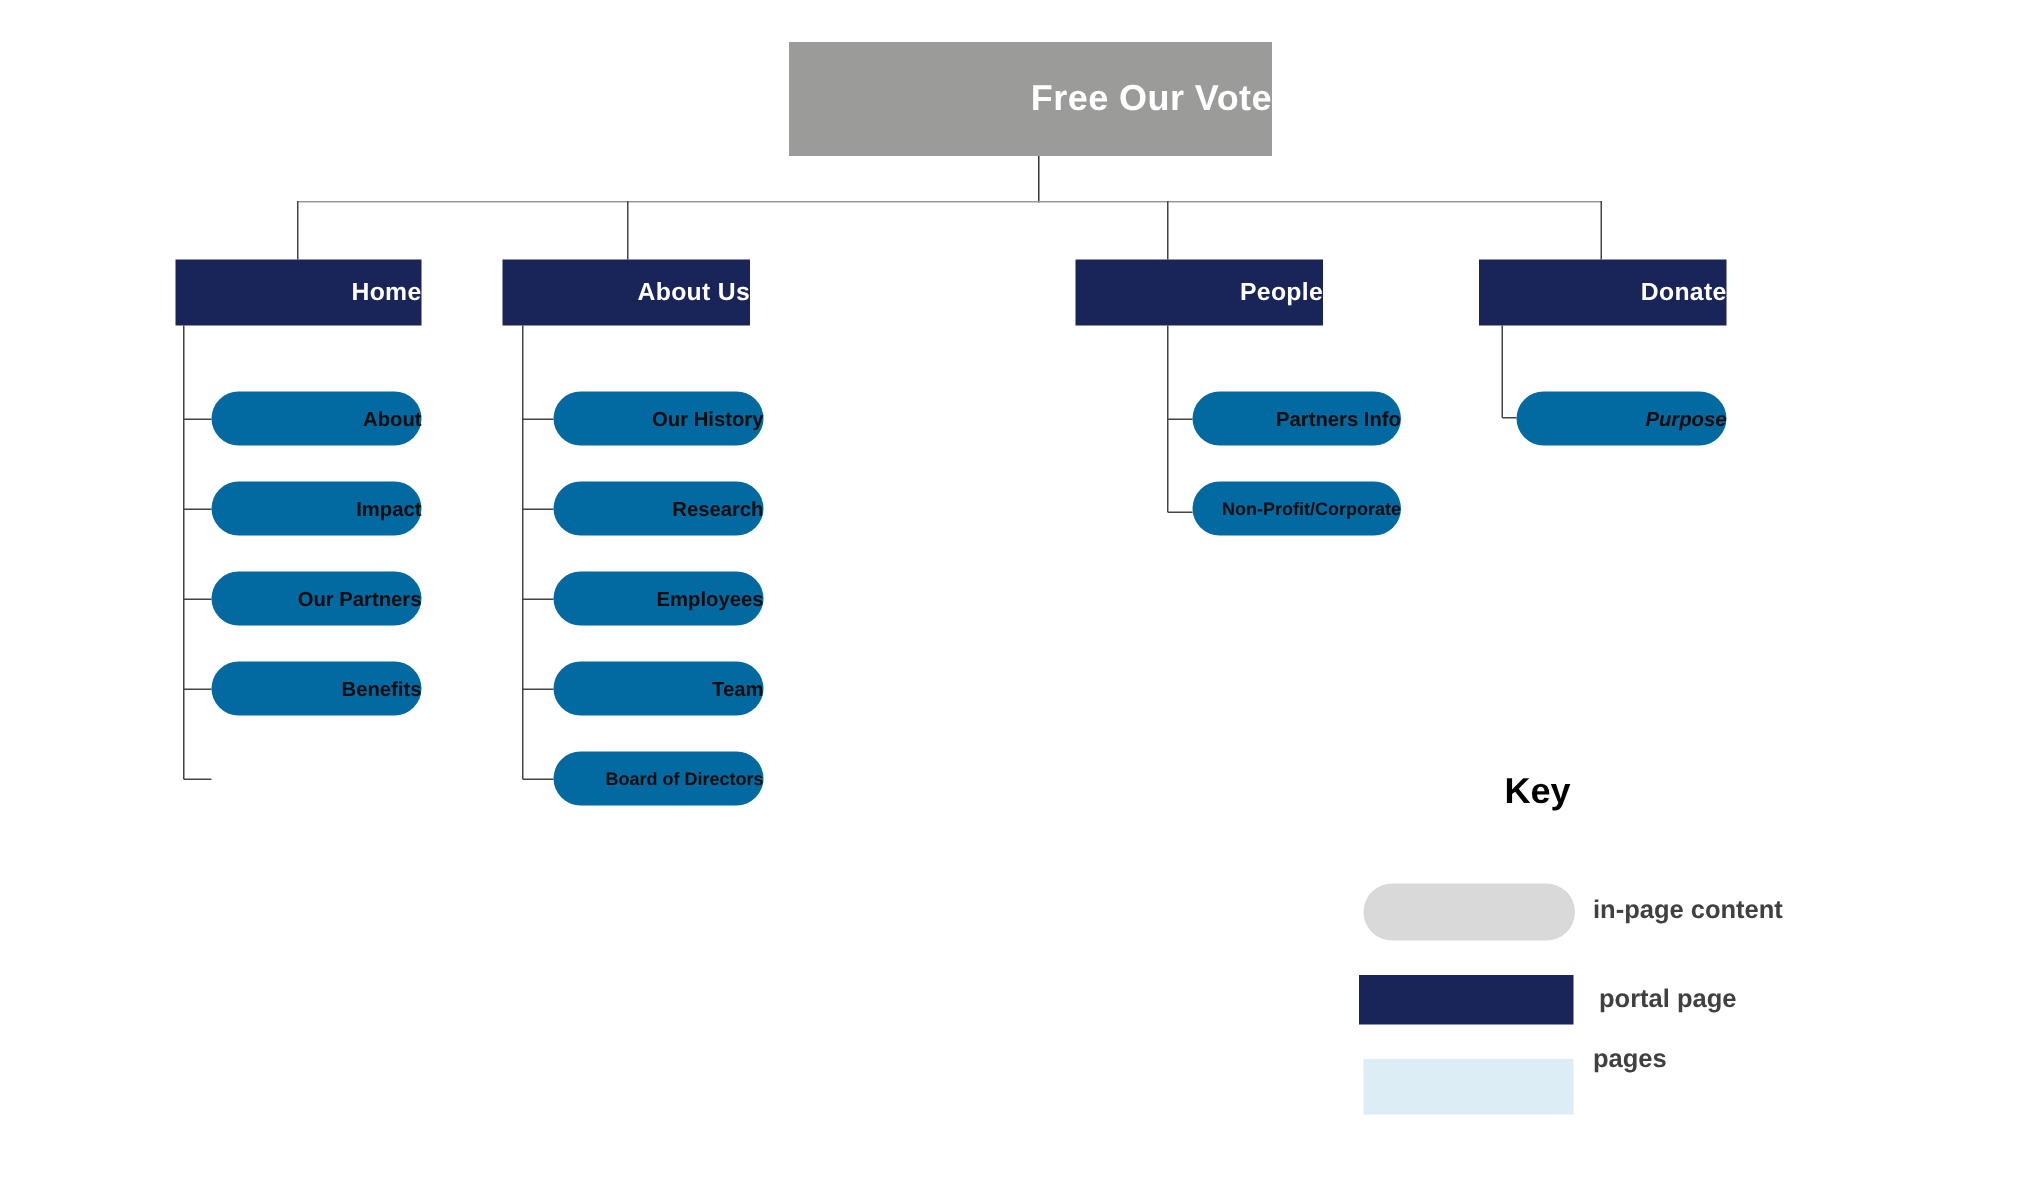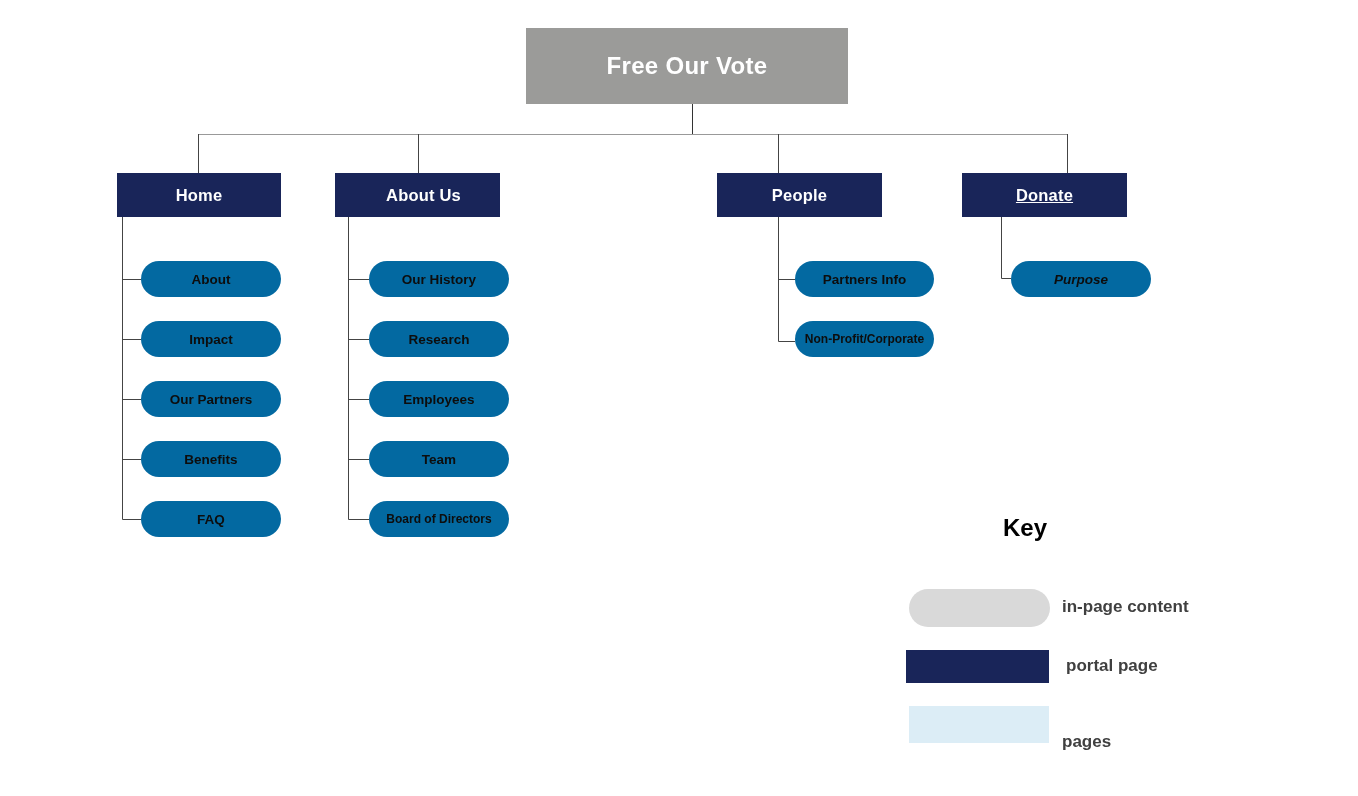--- a/index.html
+++ b/index.html
@@ -14,35 +14,35 @@
     height: 796px;
     background: #ffffff;
     overflow: hidden;
   }
   svg.lines {
     position: absolute;
     left: 0; top: 0;
     width: 1358px; height: 796px;
     z-index: 1;
   }
-  .node { position: absolute; z-index: 2; display: flex; align-items: center; justify-content: center; box-sizing: border-box; }
+  .node { position: absolute; z-index: 2; display: flex; align-items: center; justify-content: flex-end; box-sizing: border-box; }
   .root-box {
     left: 526px; top: 28px; width: 322px; height: 76px;
     background: #9B9B99; color: #ffffff;
     font-size: 24px; font-weight: 700; letter-spacing: 0.3px;
   }
   .portal {
     top: 173px; height: 44px;
     background: #192559; color: #ffffff;
     font-size: 16.5px; font-weight: 700; letter-spacing: 0.2px;
   }
   #sec-home   { left: 117px;  width: 164px; }
   #sec-about  { left: 335px;  width: 165px; padding-left: 12px; }
   #sec-people { left: 717px;  width: 165px; }
-  #sec-donate { left: 962px;  width: 165px; text-decoration: underline; }
+  #sec-donate { left: 986px;  width: 165px; }
   .pill {
     height: 36px; border-radius: 18px;
     background: #0369a1; color: #0d0d0d;
     font-size: 13.5px; font-weight: 700;
   }
   .pill.tight { font-size: 12px; }
   .col-home  { left: 141px; width: 140px; }
   .col-about { left: 369px; width: 140px; }
   .col-people{ left: 795px; width: 139px; }
   .col-donate{ left: 1011px; width: 140px; font-style: italic; }
@@ -58,21 +58,21 @@
   .swatch { position: absolute; z-index: 2; }
   .swatch-inpage { left: 909px; top: 589px; width: 141px; height: 38px; border-radius: 19px; background: #D9D9D9; }
   .swatch-portal { left: 906px; top: 650px; width: 143px; height: 33px; background: #192559; }
   .swatch-pages  { left: 909px; top: 706px; width: 140px; height: 37px; background: #DCEDF6; }
   .key-label {
     position: absolute; z-index: 2;
     font-size: 17px; font-weight: 700; color: #404040; line-height: 20px;
   }
   #key-label-0 { left: 1062px; top: 597px; }
   #key-label-1 { left: 1066px; top: 656px; }
-  #key-label-2 { left: 1062px; top: 732px; }
+  #key-label-2 { left: 1062px; top: 696px; }
 </style>
 </head>
 <body>
 
 <div class="canvas">
 
   <svg class="lines" viewBox="0 0 1358 796" xmlns="http://www.w3.org/2000/svg">
     <line x1="692.5" y1="104" x2="692.5" y2="135" stroke="#333333" stroke-width="1"></line>
     <line x1="198" y1="134.5" x2="1067.5" y2="134.5" stroke="#999999" stroke-width="1"></line>
     <line x1="198.5" y1="134" x2="198.5" y2="173" stroke="#444444" stroke-width="1"></line>
@@ -107,23 +107,20 @@
   </div>
   <div class="node pill col-home row-1">
     <span>Impact</span>
   </div>
   <div class="node pill col-home row-2">
     <span>Our Partners</span>
   </div>
   <div class="node pill col-home row-3">
     <span>Benefits</span>
   </div>
-  <div class="node pill col-home row-4">
-    <span>FAQ</span>
-  </div>
 
   <div class="node pill col-about row-0">
     <span>Our History</span>
   </div>
   <div class="node pill col-about row-1">
     <span>Research</span>
   </div>
   <div class="node pill col-about row-2">
     <span>Employees</span>
   </div>

